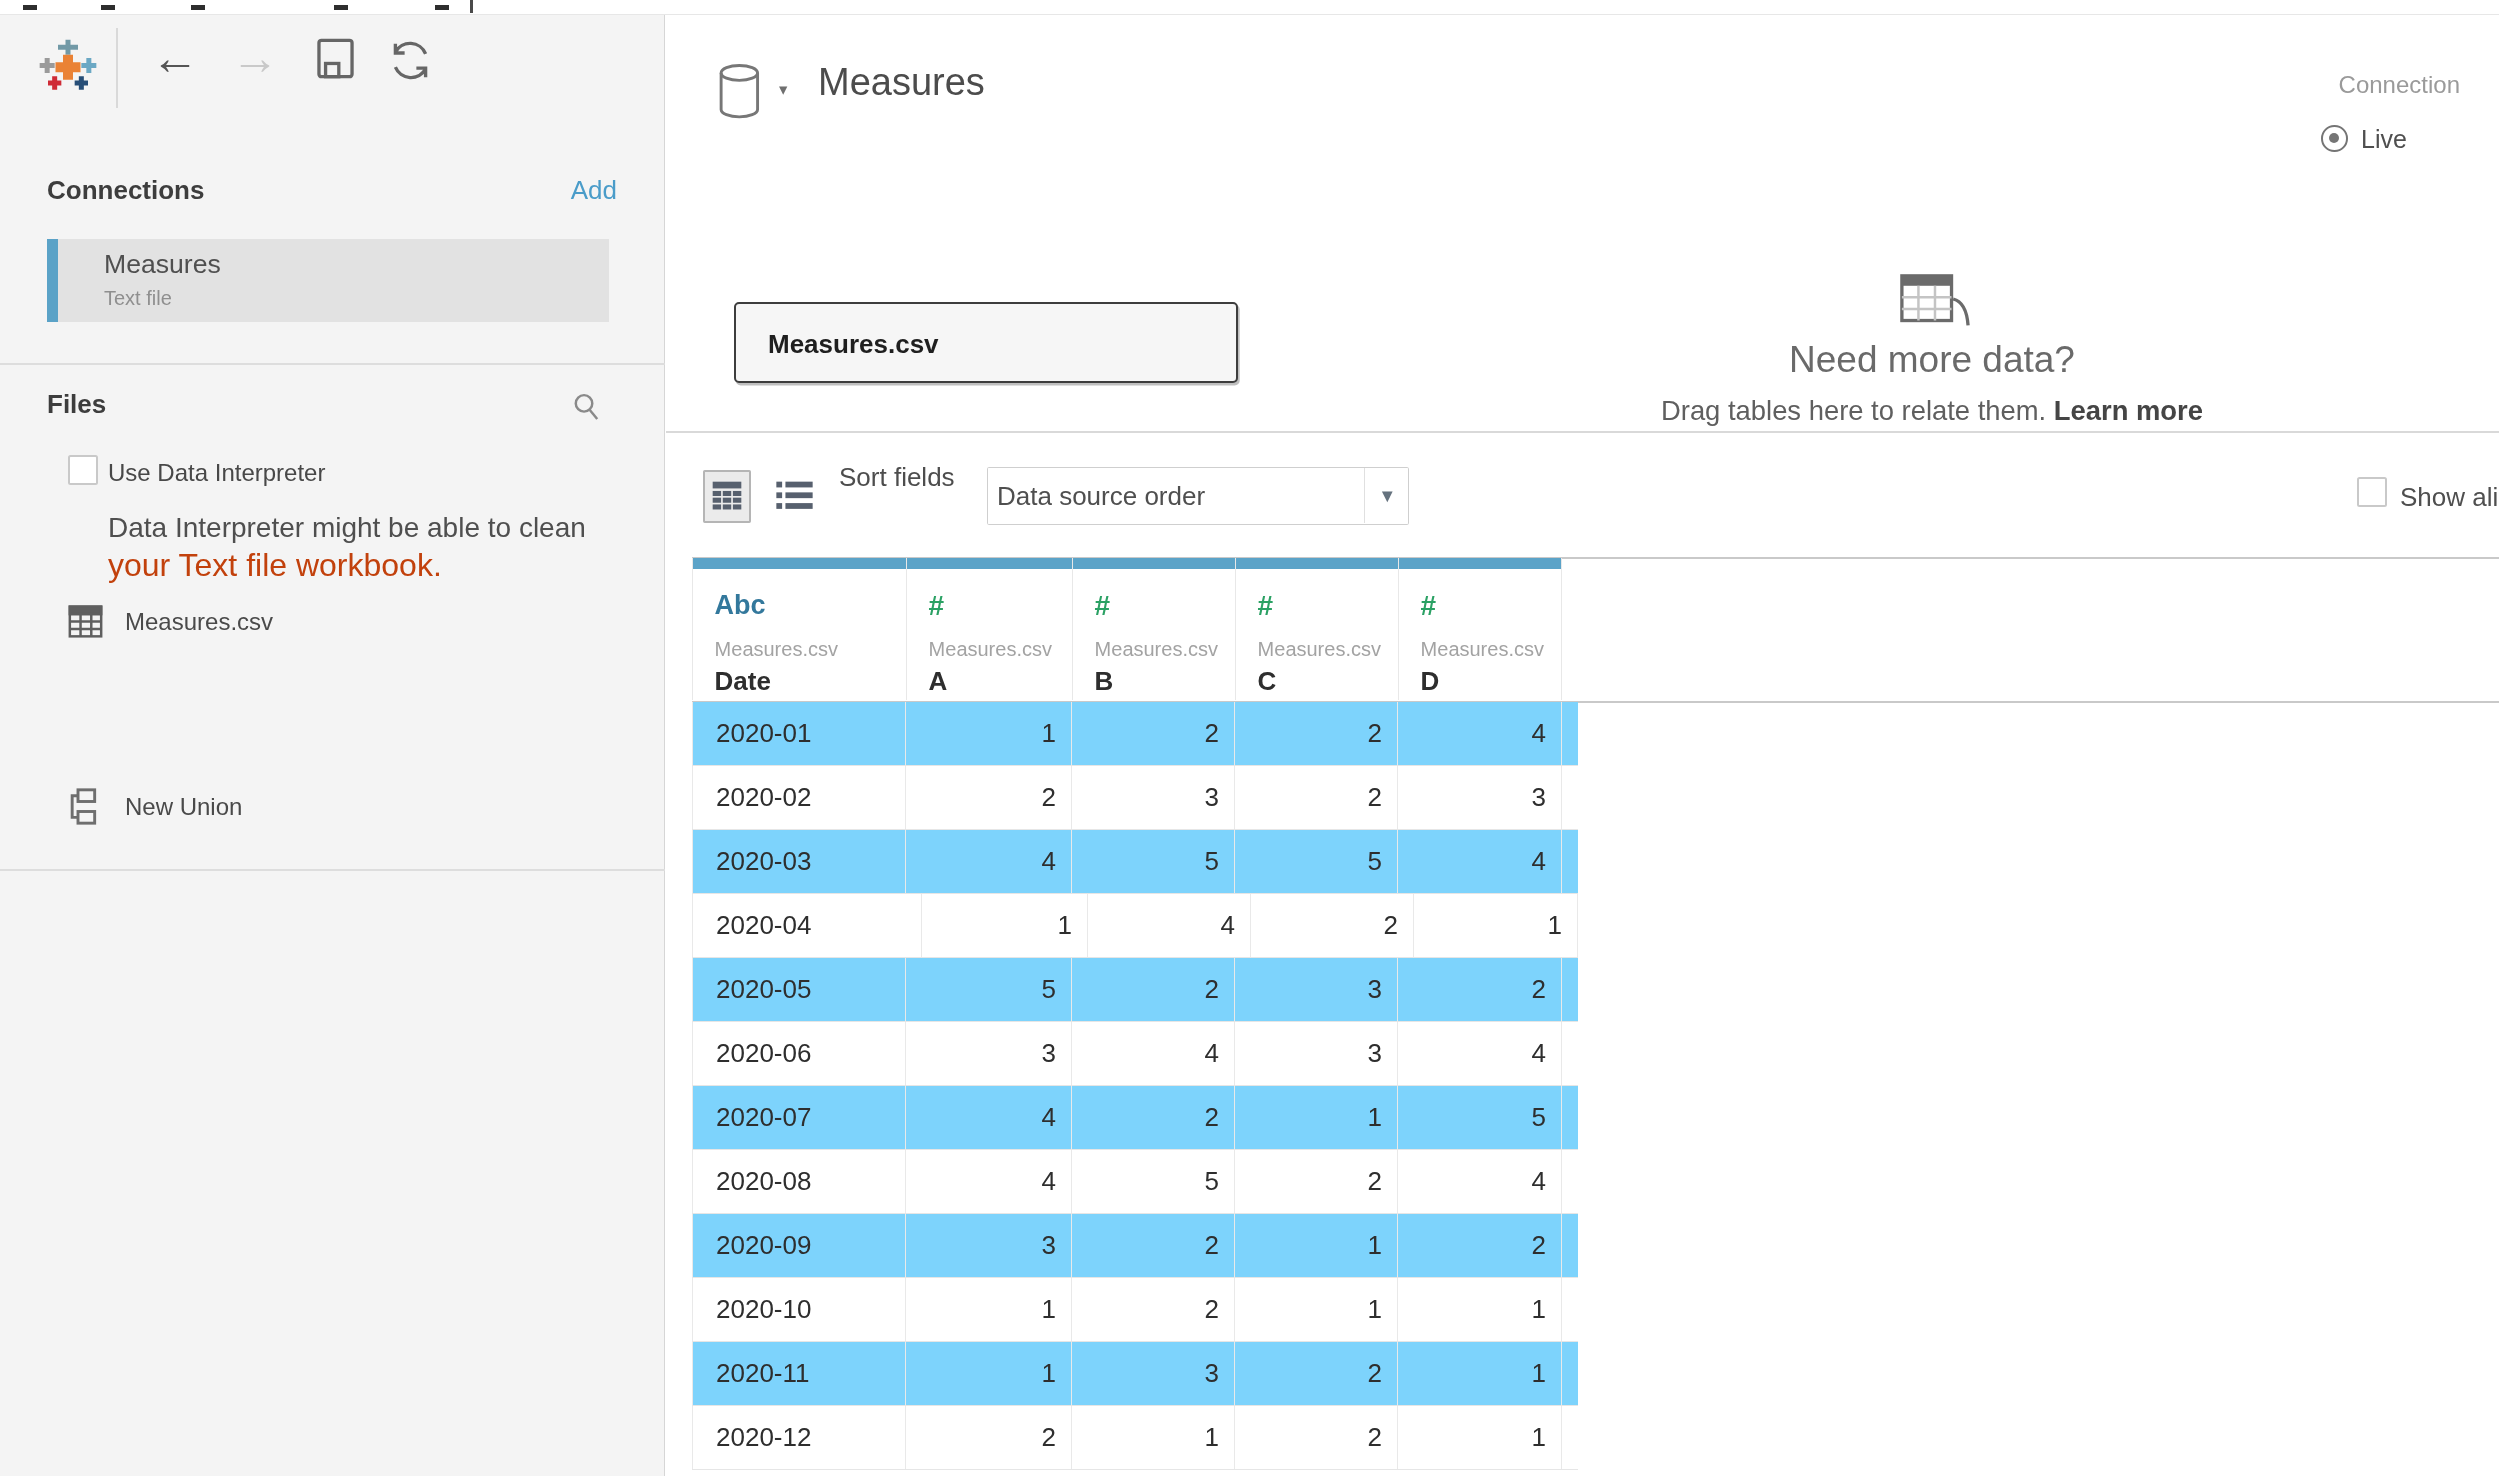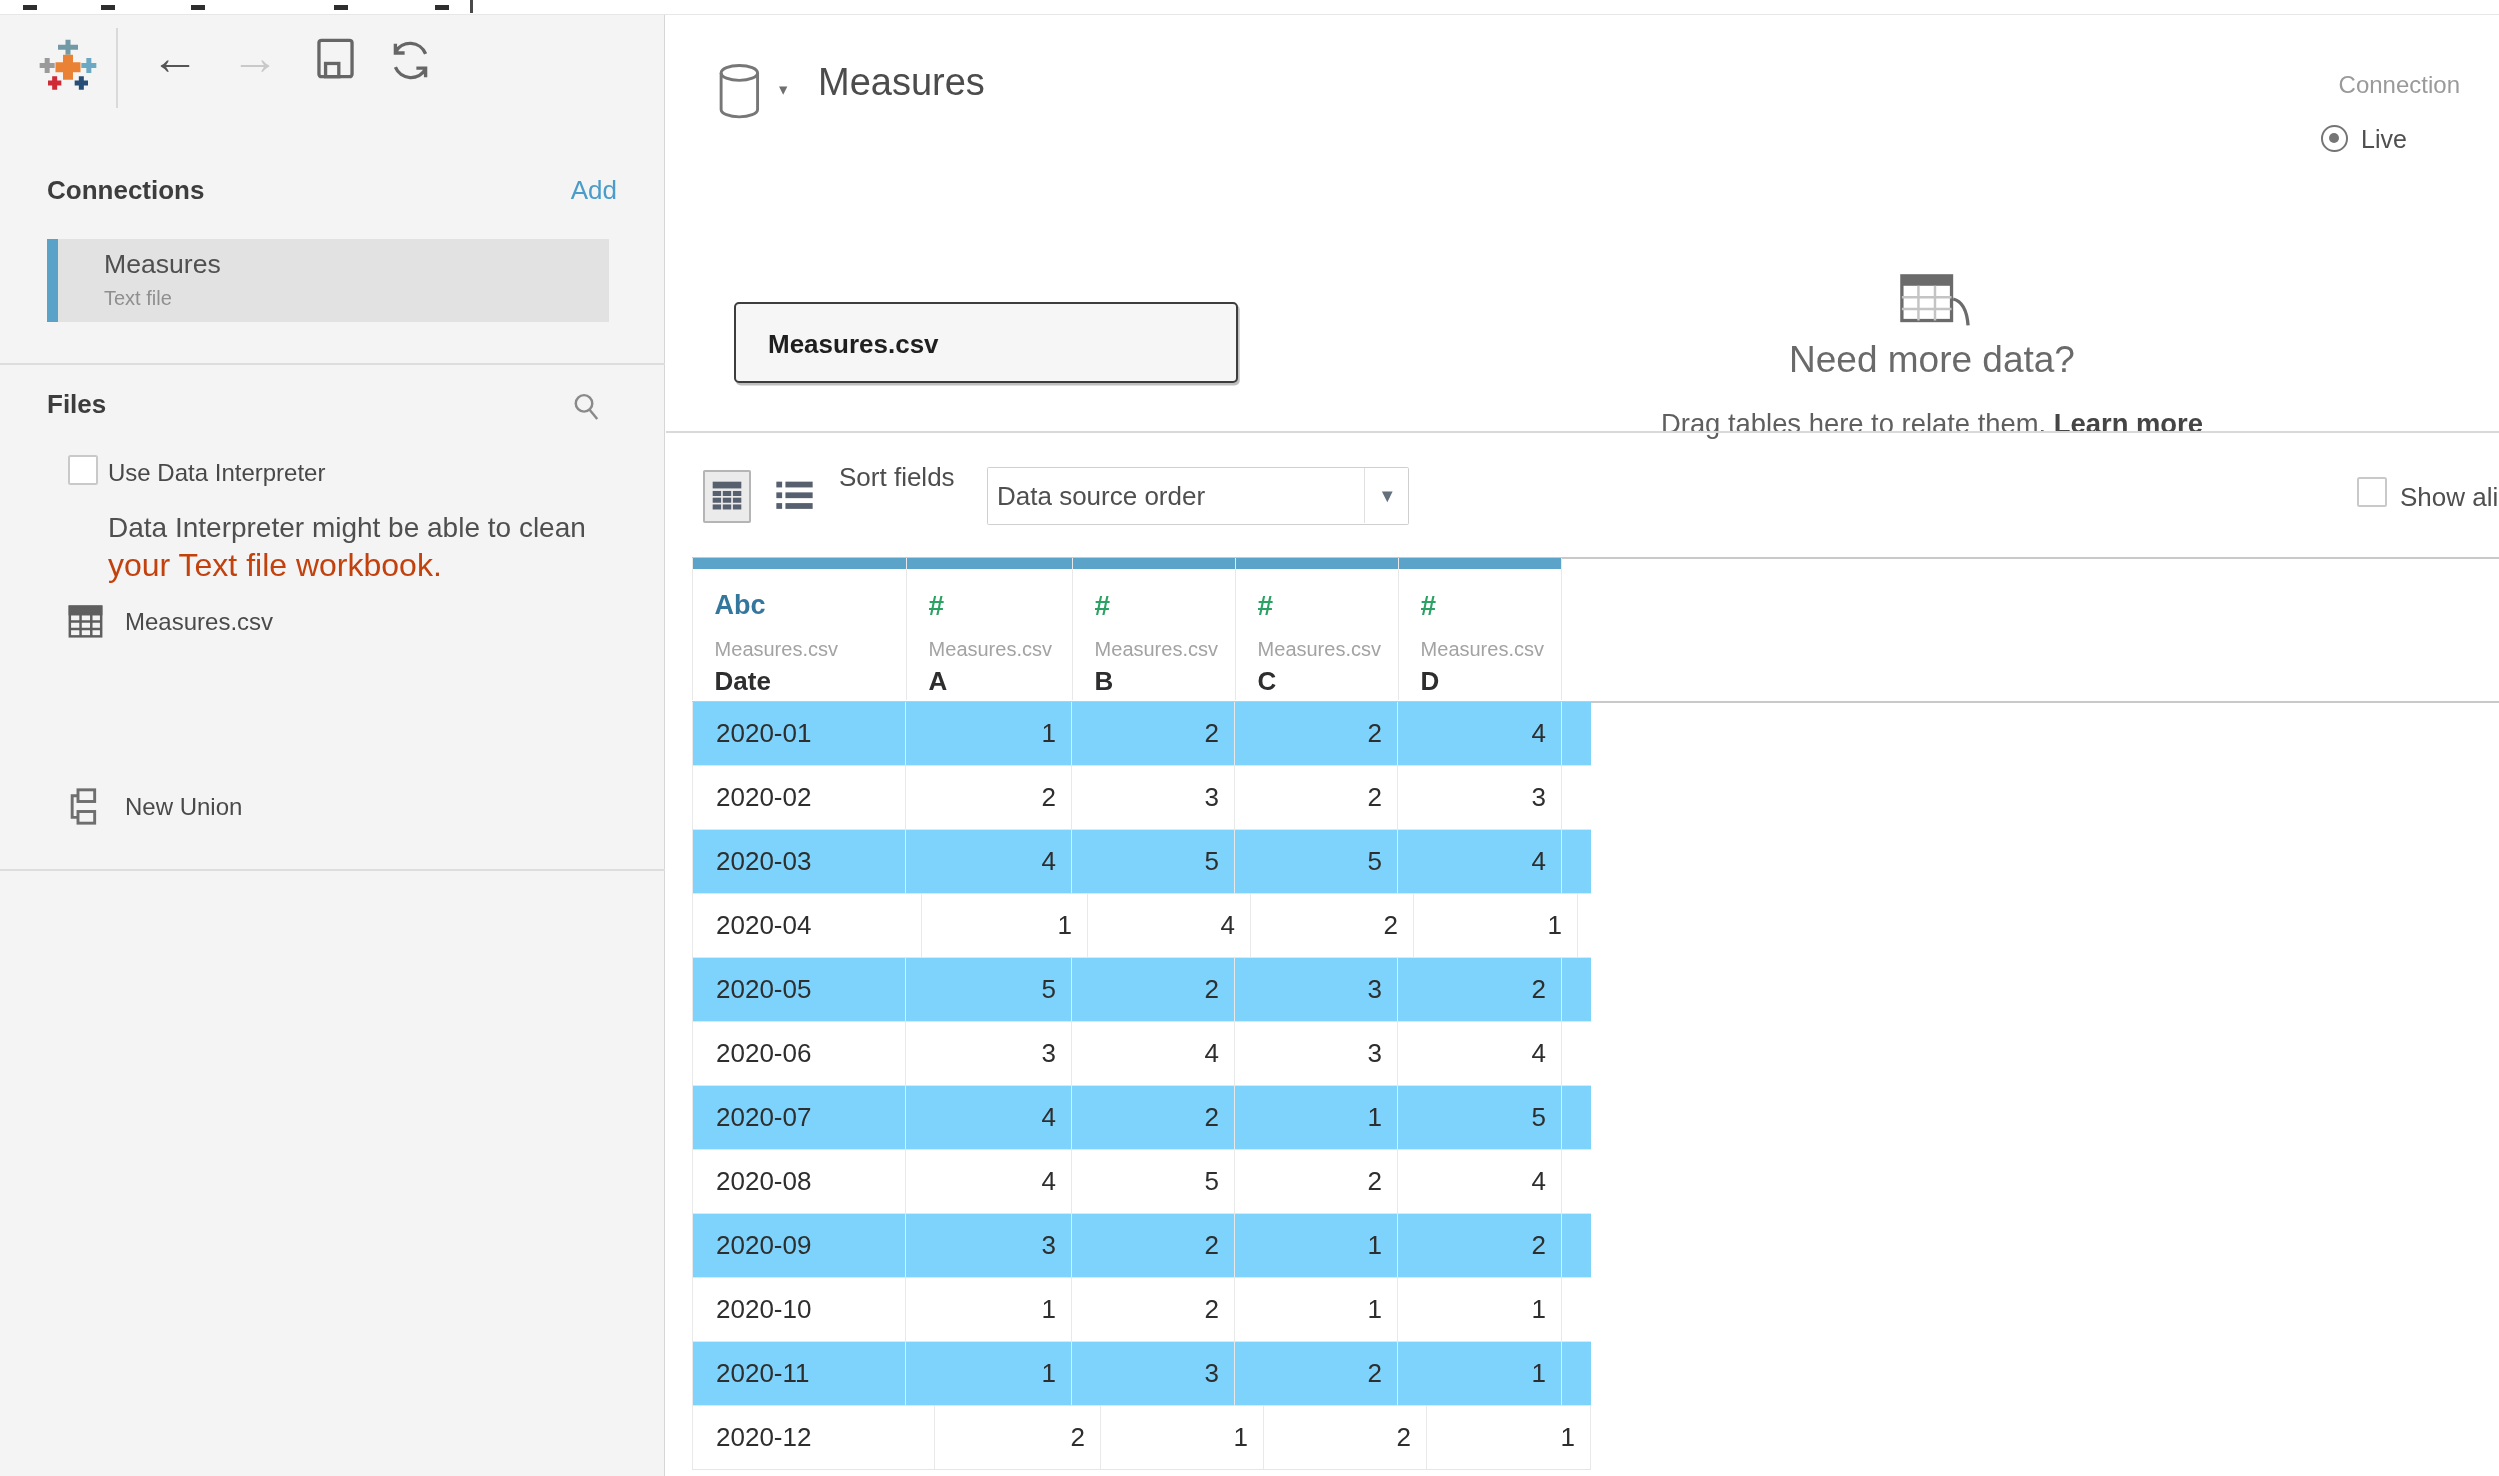--- a/index.html
+++ b/index.html
@@ -42,21 +42,21 @@
   #connection-label{left:2161px;top:71px;width:299px;text-align:right;font-size:24px;color:#9a9a9a;}
   #live-radio{left:2321px;top:125px;width:26.6px;height:26.6px;border:2.5px solid #757575;border-radius:50%;box-sizing:border-box;cursor:pointer;}
   #live-radio .dot{position:absolute;left:5.8px;top:5.8px;width:10px;height:10px;border-radius:50%;background:#757575;}
   #live-label{left:2361px;top:125px;font-size:25px;color:#4f4f4f;}
   
   #table-chip{left:734px;top:302px;width:504px;height:81px;background:#f6f6f6;border:2.5px solid #3d3d3d;border-radius:5px;box-sizing:border-box;box-shadow:1.7px 2.5px 0 rgba(0,0,0,.25);cursor:grab;}
   #table-chip .lbl{position:absolute;left:32px;top:25px;font-size:26px;font-weight:bold;color:#1f1f1f;}
   #need-block{left:1583px;top:274px;width:698px;text-align:center;}
   #need-icon{display:inline-block;}
   #need-title{font-size:37px;color:#6a6a6a;margin-top:6.6px;}
-  #need-hint{font-size:27.4px;color:#5f5f5f;margin-top:27px;}
+  #need-hint{font-size:27.4px;color:#5f5f5f;margin-top:14px;}
   #need-hint b{color:#454545;cursor:pointer;}
   #canvas-divider{left:666px;top:431px;width:1833px;height:1.7px;background:#d9d9d9;}
   
   #grid-view-btn{left:703px;top:470px;width:48px;height:53px;background:#ebebeb;border:2.5px solid #b5b5b5;border-radius:1.7px;box-sizing:border-box;cursor:pointer;text-align:center;}
   #list-view-btn{left:776px;top:480px;cursor:pointer;}
   #sort-label{left:839px;top:462px;font-size:26px;color:#4d4d4d;}
   #sort-dd{left:987px;top:467px;width:422px;height:58px;background:#fff;border:1.7px solid #cfcfcf;border-radius:1.7px;box-sizing:border-box;cursor:pointer;}
   #sort-dd .val{position:absolute;left:9px;top:13.3px;font-size:26px;color:#4f4f4f;}
   #sort-dd .seg{position:absolute;right:0;top:0;width:43px;height:55px;border-left:1.7px solid #e0e0e0;}
   #sort-dd .car{position:absolute;right:11.6px;top:16.6px;font-size:18.3px;color:#65727e;}
@@ -349,20 +349,20 @@
       <div class="gcell num" style="width: 164px;">1</div>
     </div>
     <div class="grow stripe">
       <div class="gcell first" style="width: 214px;">2020-11</div>
       <div class="gcell num" style="width: 166px;">1</div>
       <div class="gcell num" style="width: 163px;">3</div>
       <div class="gcell num" style="width: 163px;">2</div>
       <div class="gcell num" style="width: 164px;">1</div>
     </div>
     <div class="grow">
-      <div class="gcell first" style="width: 243px;">2020-12</div>
+      <div class="gcell first" style="width: 214px;">2020-12</div>
       <div class="gcell num" style="width: 166px;">2</div>
       <div class="gcell num" style="width: 163px;">1</div>
       <div class="gcell num" style="width: 163px;">2</div>
       <div class="gcell num" style="width: 164px;">1</div>
     </div>
   </div>
 
 
 </body></html>

